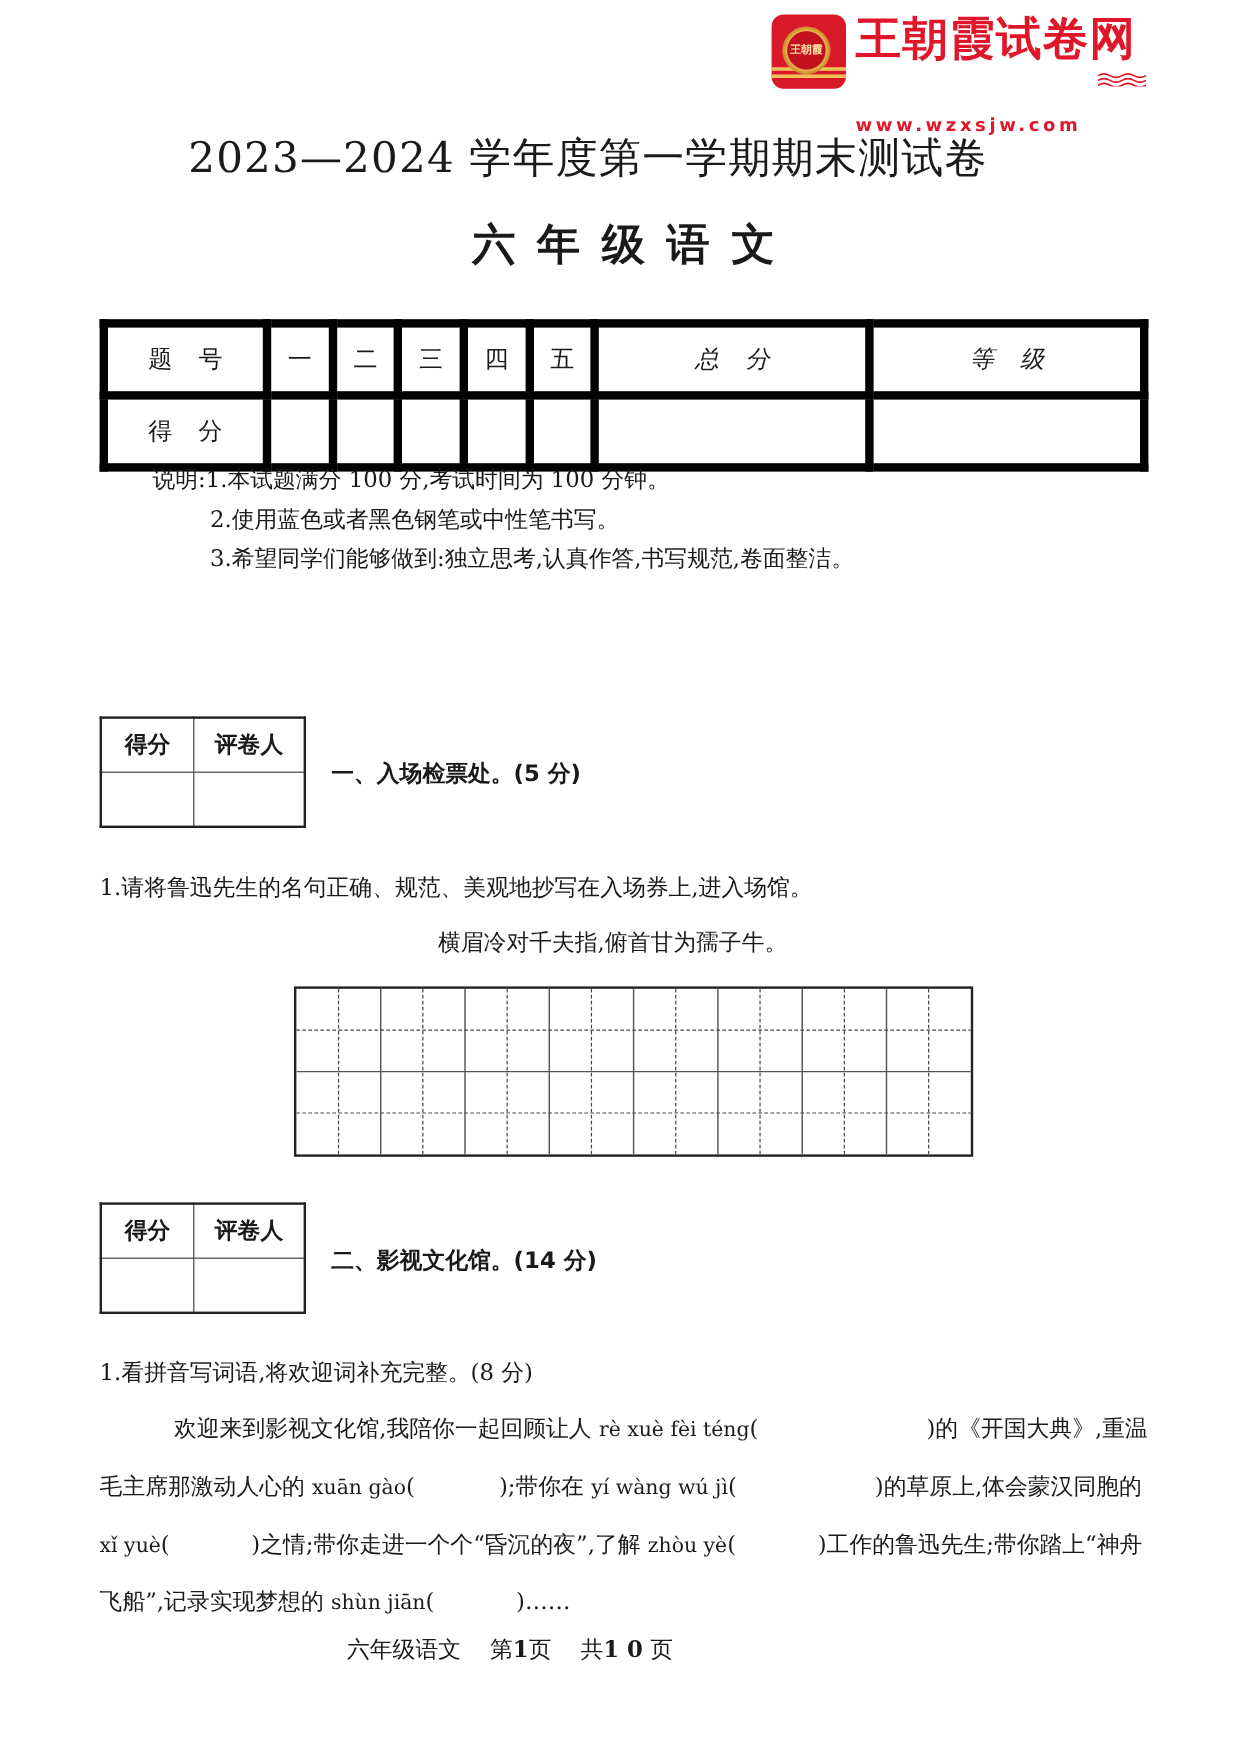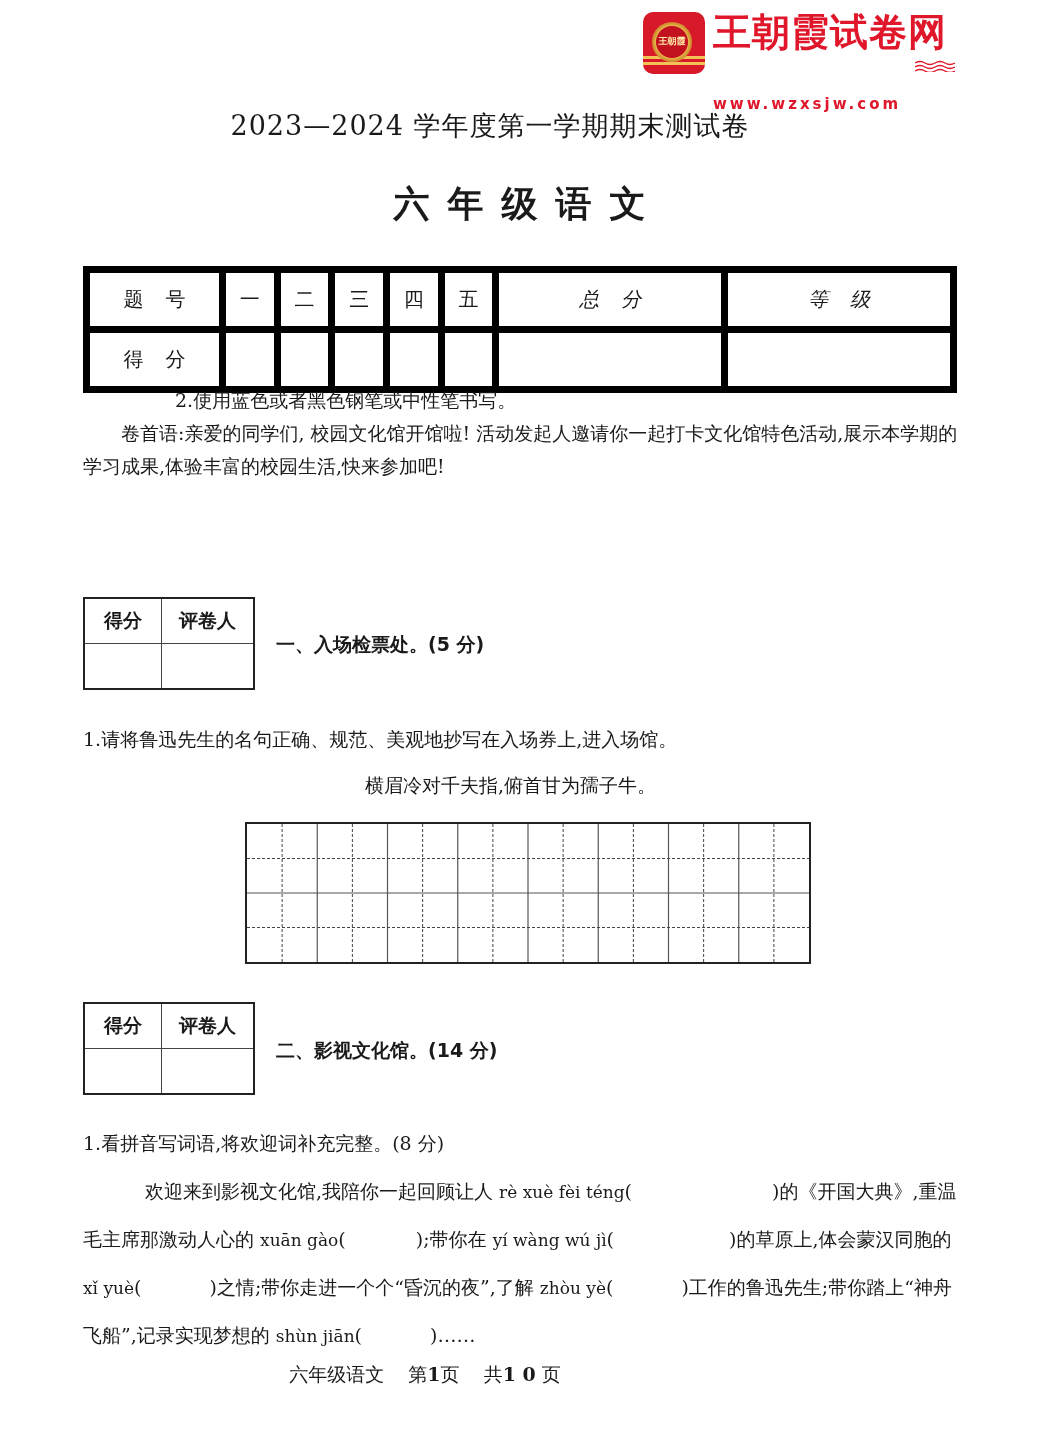--- a/index.html
+++ b/index.html
@@ -27,21 +27,21 @@
   .logo-title {
     position: absolute; left: 70px; top: -2px; font-size: 38px; font-weight: bold; color: #e0162b;
     font-family: "DejaVu Sans", sans-serif; letter-spacing: 1px; line-height: 44px;
   }
   .logo-url {
     position: absolute; left: 70px; top: 43px; font-size: 15px; color: #e0162b;
     font-family: "DejaVu Sans", sans-serif; letter-spacing: 3px; font-weight: bold; margin-top: 40px;
   }
   .logo-waves { position: absolute; left: 272px; top: 48px; width: 40px; height: 12px; }
 
-  .exam-title { left: 0; width: 980px; top: 108px; text-align: center; font-size: 27px; letter-spacing: 1px; }
+  .exam-title { left: 0; width: 980px; top: 108px; text-align: center; font-size: 35px; letter-spacing: 1px; }
   .subject-title {
     left: 0; width: 1039px; top: 180px; text-align: center; font-size: 36px; font-weight: bold;
     font-family: "DejaVu Sans", sans-serif; letter-spacing: 18px; padding-left: 18px; box-sizing: border-box;
   }
 
   
   .score-table {
     left: 83px; top: 266px; width: 874px; border-collapse: collapse; border: 2px solid #222;
   }
   .score-table td {
@@ -125,22 +125,23 @@
     <td></td>
     <td></td>
     <td></td>
     <td></td>
     <td></td>
   </tr>
 </tbody>
   </table>
 
 <div class="abs notes">
+  <div class="l1"><span>说明:</span><span>1.本试题满分 100 分,考试时间为 100 分钟。</span></div>
   <div class="l2">2.使用蓝色或者黑色钢笔或中性笔书写。</div>
-  <div class="p">卷首语:亲爱的同学们, 校园文化馆开馆啦! 活动发起人邀请你一起打卡文化馆特色活动,展示本学期的学习成果,体验丰富的校园生活,快来参加吧!</div>
+  <div class="l2">3.希望同学们能够做到:独立思考,认真作答,书写规范,卷面整洁。</div>
 </div>
 
 <table class="abs grader" style="left:83px; top:597px;">
   <tbody>
       <tr>
         <td class="c1">得分</td>
         <td>评卷人</td>
       </tr>
   <tr>
         <td></td>

